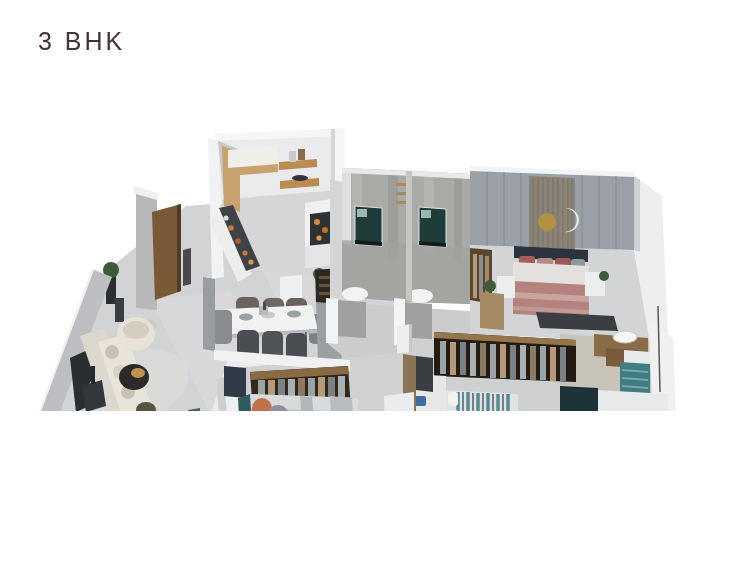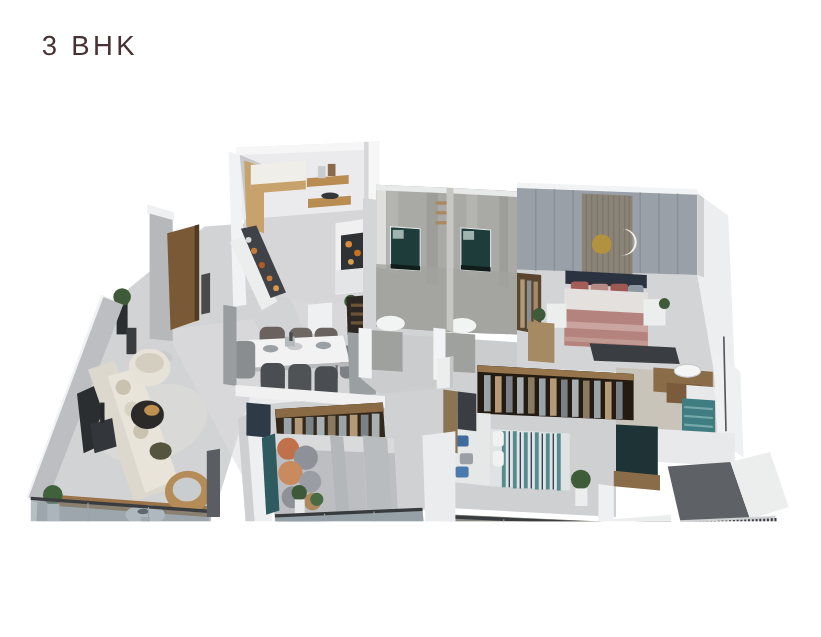--- a/index.html
+++ b/index.html
@@ -1,16 +1,16 @@
 <!DOCTYPE html>
 <html><head>
 <meta charset="utf-8">
 <style>
   html,body{margin:0;padding:0;background:#ffffff;}
-  .page{position:relative;width:746px;height:474px;background:#ffffff;overflow:hidden;font-family:"Liberation Sans",sans-serif;}
+  .page{position:relative;width:746px;height:411px;background:#ffffff;overflow:hidden;font-family:"Liberation Sans",sans-serif;}
 </style>
 </head>
 <body>
 <div class="page">
 <svg width="746" height="579" viewBox="0 0 746 579">
 
 <rect x="0" y="0" width="746" height="579" fill="#ffffff"></rect>
 
 <text x="38" y="50" font-family="Liberation Sans, sans-serif" font-size="25" letter-spacing="3" fill="#463233">3 BHK</text>
 

